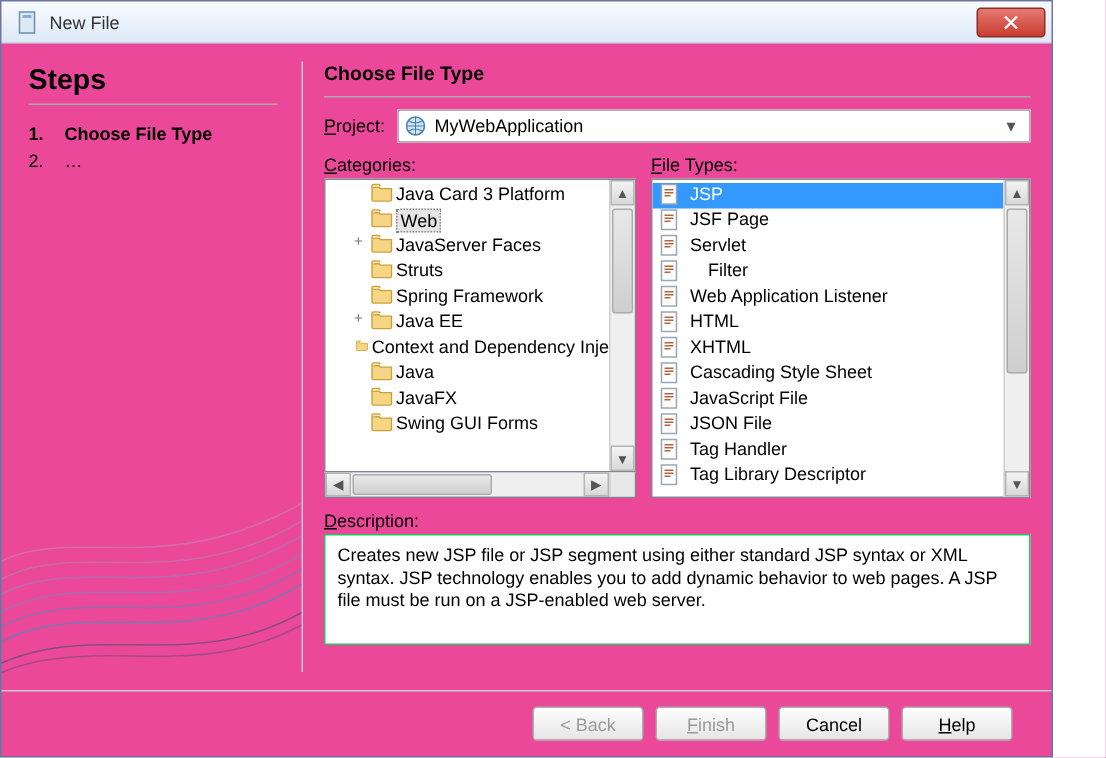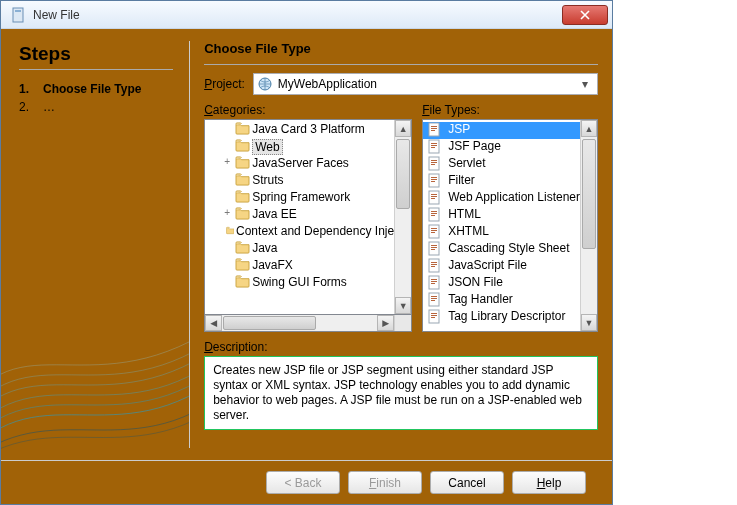--- a/index.html
+++ b/index.html
@@ -1,18 +1,18 @@
 <!DOCTYPE html>
 <html><head>
 <meta charset="utf-8">
 <style>
 * { box-sizing: border-box; margin: 0; padding: 0; font-family: "Segoe UI", Tahoma, sans-serif; font-size: 12px; }
 html, body { width: 737px; height: 505px; overflow: hidden; background: #fff; }
 
-.window { width: 613px; height: 505px; border: 1px solid #5a7ca0; display: flex; flex-direction: column; background: #a16207; }
+.window { width: 702px; height: 505px; border: 1px solid #5a7ca0; display: flex; flex-direction: column; background: #ec4899; }
 
 .titlebar { height: 28px; background: linear-gradient(#f7fbff, #dde9f7); display: flex; align-items: center; padding: 0 4px; border-bottom: 1px solid #c9d6e6; }
 .titlebar .app-icon { width: 16px; height: 16px; margin: 0 6px; }
 .titlebar .title { flex: 1; color: #333; }
 .titlebar .close-btn { width: 46px; height: 20px; background: linear-gradient(#e67a73,#c83c2f); border: 1px solid #8a2d23; border-radius: 3px; display: flex; align-items: center; justify-content: center; color: #fff; font-weight: bold; cursor: pointer; }
 
 .body { flex: 1; display: flex; }
 
 .sidebar { width: 200px; padding: 14px 16px 10px 18px; position: relative; overflow: hidden; }
 .sidebar h3 { font-size: 19px; font-weight: bold; margin-bottom: 4px; }
@@ -282,21 +282,21 @@
                   </svg>
                   <span style="margin-left:4px">Servlet</span>
                 </div>
                 <div class="ft-item">
                   <svg class="ft-icon" viewBox="0 0 15 15">
                     <rect x="2" y="1" width="10" height="13" fill="#fefefe" stroke="#9aa7b3"></rect>
                     <rect x="4" y="4" width="6" height="1" fill="#b7643c"></rect>
                     <rect x="4" y="6" width="6" height="1" fill="#b7643c"></rect>
                     <rect x="4" y="8" width="4" height="1" fill="#b7643c"></rect>
                   </svg>
-                  <span style="margin-left:4px">Filter</span>
+                  <span style="margin-left:16px">Filter</span>
                 </div>
                 <div class="ft-item">
                   <svg class="ft-icon" viewBox="0 0 15 15">
                     <rect x="2" y="1" width="10" height="13" fill="#fefefe" stroke="#9aa7b3"></rect>
                     <rect x="4" y="4" width="6" height="1" fill="#b7643c"></rect>
                     <rect x="4" y="6" width="6" height="1" fill="#b7643c"></rect>
                     <rect x="4" y="8" width="4" height="1" fill="#b7643c"></rect>
                   </svg>
                   <span style="margin-left:4px">Web Application Listener</span>
                 </div>

